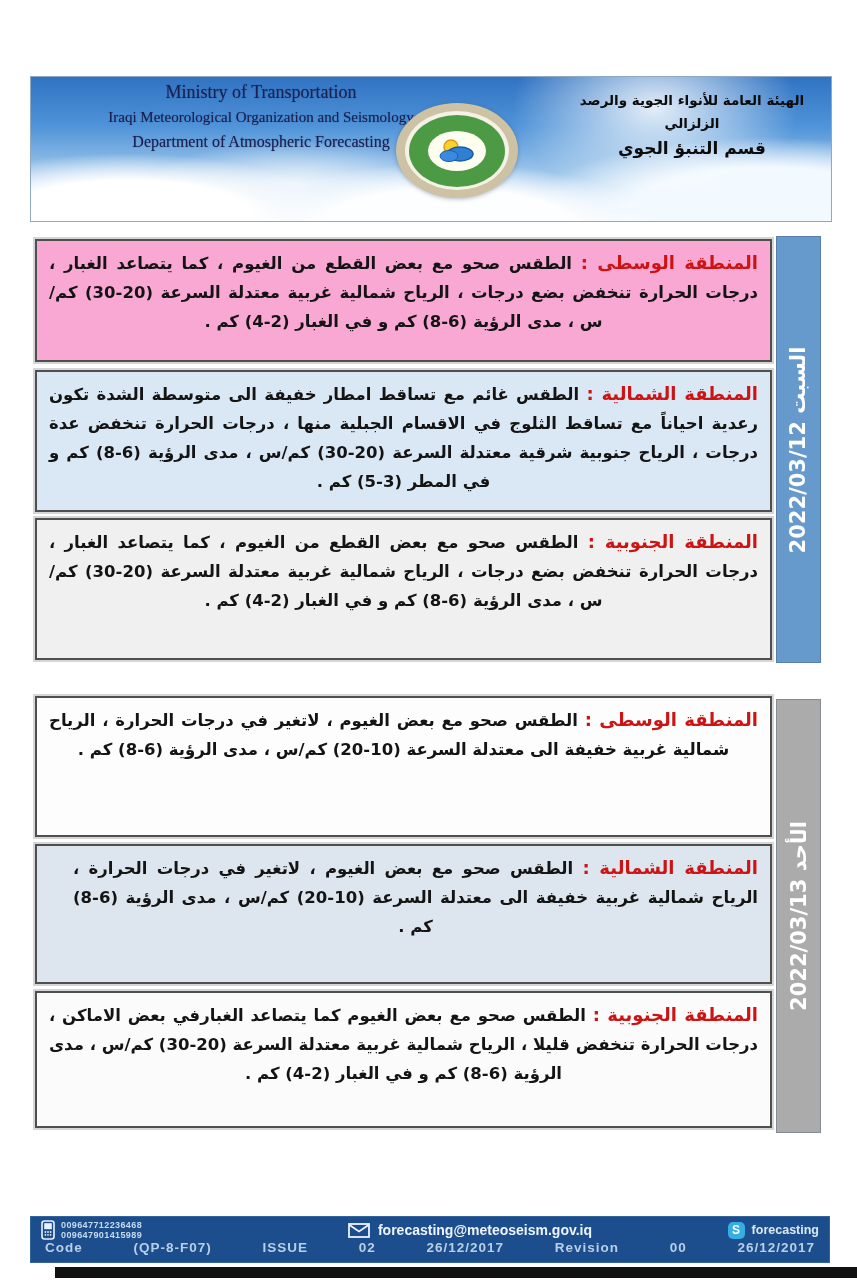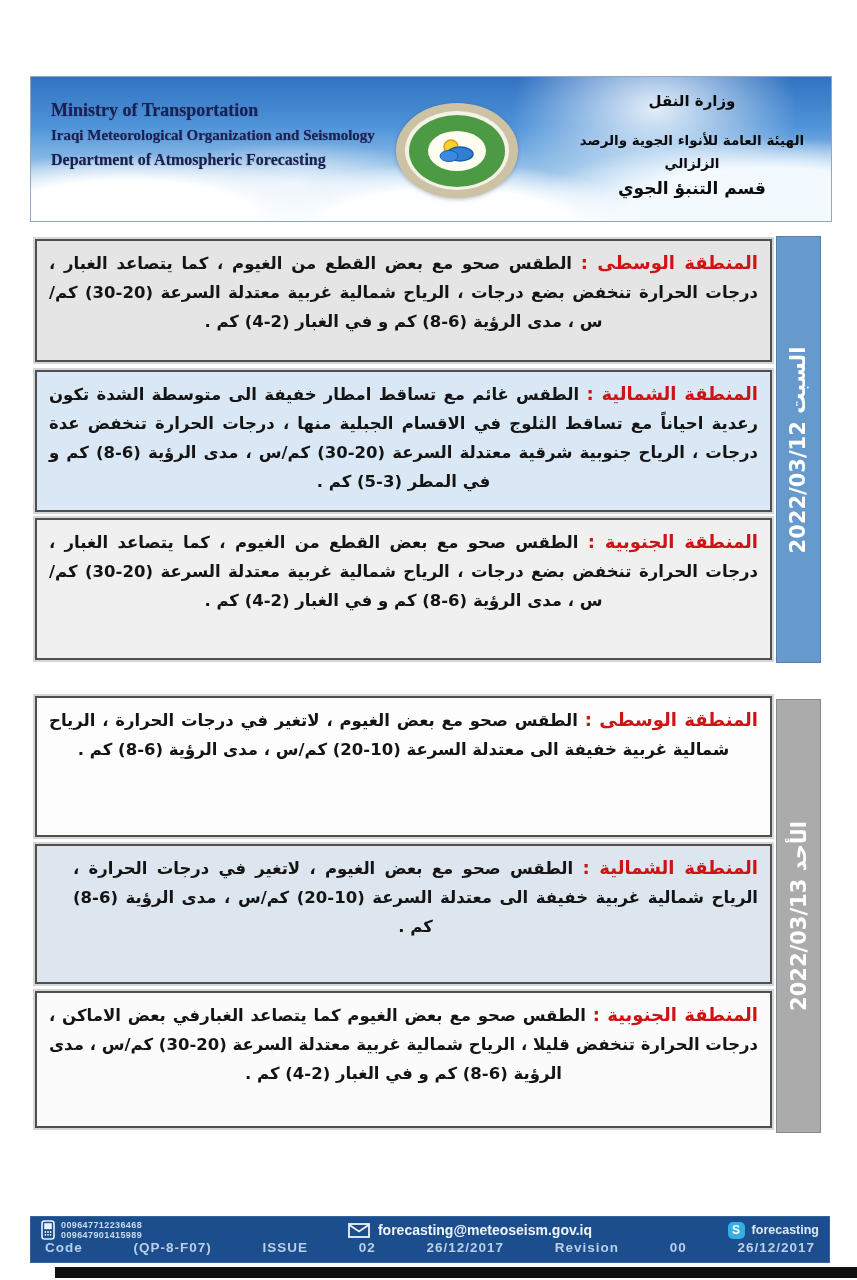--- a/index.html
+++ b/index.html
@@ -15,33 +15,33 @@
     border:1px solid #8fa8c4;
     background:
       radial-gradient(ellipse 230px 150px at 78% 22%, rgba(255,255,255,.85), rgba(255,255,255,0) 62%),
       radial-gradient(ellipse 300px 90px at 12% 98%, #ffffff 42%, rgba(255,255,255,0) 72%),
       radial-gradient(ellipse 280px 85px at 52% 104%, #fdfeff 45%, rgba(255,255,255,0) 75%),
       radial-gradient(ellipse 330px 100px at 92% 92%, #f2f9ff 42%, rgba(255,255,255,0) 72%),
       radial-gradient(ellipse 210px 60px at 33% 74%, rgba(255,255,255,.8), rgba(255,255,255,0) 70%),
       linear-gradient(180deg,#3173c2 0%,#4f93d8 34%,#9cc5ea 66%,#dceef9 100%);
   }
   .banner-en{
-    position:absolute;left:20px;top:20px;width:420px;
-    font-family:"Liberation Serif",serif;color:#1a2050;font-weight:bold;
+    position:absolute;left:20px;top:2px;width:420px;text-align:center;
+    font-family:"Liberation Serif",serif;color:#1a2050;font-weight:normal;
     text-shadow:0 0 1px rgba(25,35,90,.55);
   }
   .banner-en .l1{font-size:18px;line-height:26px;}
   .banner-en .l2{font-size:15px;line-height:24px;}
   .banner-en .l3{font-size:16px;line-height:25px;}
   .banner-ar{
     position:absolute;right:10px;top:12px;width:258px;text-align:center;
     direction:rtl;color:#0c0c0c;font-weight:bold;
   }
   .banner-ar .a1{font-size:15px;line-height:24px;}
-  .banner-ar .a2{font-size:13.5px;line-height:23px;margin-top:16px;}
+  .banner-ar .a2{font-size:13.5px;line-height:23px;}
   .banner-ar .a3{font-size:17px;line-height:27px;}
 
   
   .logo{
     position:absolute;left:365px;top:26px;width:122px;height:95px;border-radius:50%;
     background:#cdc2a4;display:flex;align-items:center;justify-content:center;
     box-shadow:0 1px 4px rgba(40,60,90,.35);
   }
   .logo .w1{width:104px;height:79px;border-radius:50%;background:#f4f2e6;display:flex;align-items:center;justify-content:center;}
   .logo .grn{width:96px;height:72px;border-radius:50%;background:#4d9a44;display:flex;align-items:center;justify-content:center;}
@@ -49,21 +49,21 @@
 
   
   .fbox{
     position:absolute;left:35px;width:737px;box-sizing:border-box;
     border:2px solid #4f4f4f;outline:2px solid #d6d6d6;
     padding:7px 12px 0 12px;direction:rtl;
     font-weight:bold;color:#141414;font-size:16.5px;line-height:29px;
     text-align:justify;text-align-last:center;
   }
   .fbox .region-label{color:var(--title-red,#cc1414);font-size:18px;}
-  .box1{top:239px;height:123px;background:#e5e5e5;}
+  .box1{top:239px;height:123px;background:#f9a8d4;}
   .box2{top:370px;height:142px;background:#dae8f5;}
   .box3{top:518px;height:142px;background:#f0f0f0;}
   .box4{top:696px;height:141px;background:#fdfdfd;}
   .box5{top:844px;height:140px;background:#dde5ef;padding-left:36px;}
   .box6{top:991px;height:137px;background:#fbfbfb;}
 
   
   .day-bar{
     position:absolute;left:776px;width:45px;
     display:flex;align-items:center;justify-content:center;
@@ -120,21 +120,20 @@
               <circle cx="16" cy="10" r="7" fill="#f8d22a" stroke="#e09a1a" stroke-width="1.5"></circle>
               <ellipse cx="25" cy="17" rx="13" ry="7" fill="#2f7fd4" stroke="#1b5ea8" stroke-width="1.5"></ellipse>
               <ellipse cx="14" cy="19" rx="9" ry="5.5" fill="#3a8be0" stroke="#1b5ea8" stroke-width="1"></ellipse>
             </svg>
           </div>
         </div>
       </div>
     </div>
 
     <div class="banner-ar">
-      <div class="a1">وزارة النقل</div>
       <div class="a2">الهيئة العامة للأنواء الجوية والرصد الزلزالي</div>
       <div class="a3">قسم التنبؤ الجوي</div>
     </div>
   </div>
 
   <div class="fbox box1">
     <span class="region-label">المنطقة الوسطى :</span>
     <span class="ftext">الطقس صحو مع بعض القطع من الغيوم ، كما يتصاعد الغبار ، درجات الحرارة تنخفض بضع درجات ، الرياح شمالية غربية معتدلة السرعة (20-30) كم/س ، مدى الرؤية (6-8) كم و في الغبار (2-4) كم .</span>
   </div>
   <div class="fbox box2">

